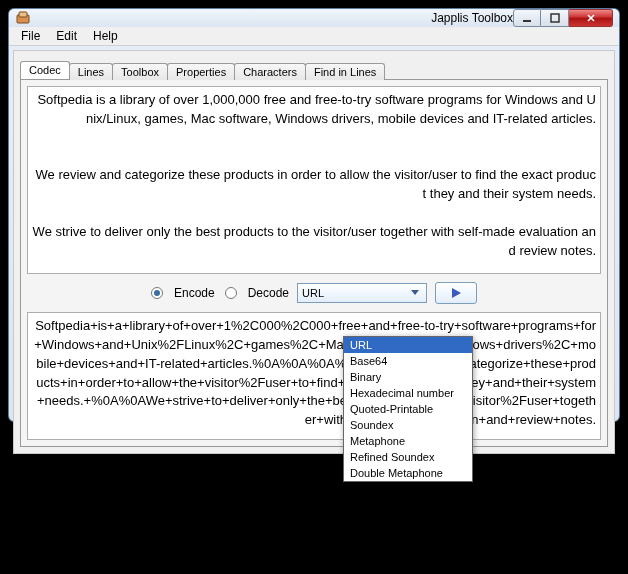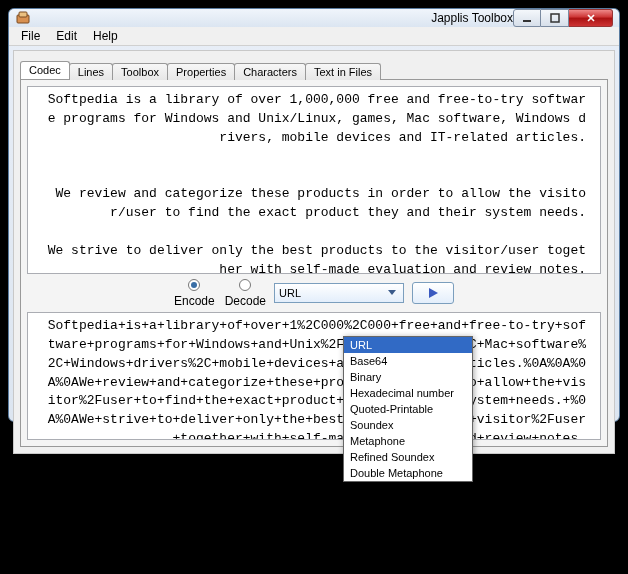--- a/index.html
+++ b/index.html
@@ -115,40 +115,40 @@
   background: #f4f4f4;
   flex: 1;
   padding: 6px;
   display: flex;
   flex-direction: column;
   gap: 6px;
 }
 .text-area {
   background: #fff;
   border: 1px solid #abadb3;
-  font-family: Liberation Mono, monospace;
+  font-family: Liberation Sans, sans-serif;
   font-size: 13px;
-  padding: 4px 14px;
+  padding: 4px 4px;
   white-space: pre-wrap;
   word-break: break-all;
   overflow: hidden;
   line-height: 1.45;
 }
 .ta-input { height: 188px; }
 .ta-output { height: 128px; }
 .controls-row {
   display: flex;
   align-items: center;
   justify-content: center;
   gap: 8px;
   height: 26px;
   padding: 0 4px;
 }
 .radio-group { display: flex; align-items: center; gap: 10px; font-size: 12px; }
-.radio-opt { display: flex; align-items: center; gap: 3px; flex-direction: column; }
+.radio-opt { display: flex; align-items: center; gap: 11px; }
 .radio-dot {
   width: 12px; height: 12px; border: 1px solid #777; border-radius: 50%;
   display: flex; align-items: center; justify-content: center; background: #fff;
 }
 .radio-dot.checked::after {
   content: ""; width: 6px; height: 6px; border-radius: 50%; background: #3a6ea5;
 }
 .combo {
   width: 130px;
   height: 20px;
@@ -242,21 +242,21 @@
     <span class="menu-item">Help</span>
   </div>
 
   <div class="client">
     <div class="tabs-row">
       <div class="tab active">Codec</div>
       <div class="tab">Lines</div>
       <div class="tab">Toolbox</div>
       <div class="tab">Properties</div>
       <div class="tab">Characters</div>
-      <div class="tab">Text in Files</div>
+      <div class="tab">Find in Lines</div>
     </div>
 
     <div class="tab-content">
       <div class="text-area ta-input">Softpedia is a library of over 1,000,000 free and free-to-try software programs for Windows and Unix/Linux, games, Mac software, Windows drivers, mobile devices and IT-related articles.
 
 
 We review and categorize these products in order to allow the visitor/user to find the exact product they and their system needs.
 
 We strive to deliver only the best products to the visitor/user together with self-made evaluation and review notes.</div>
 

